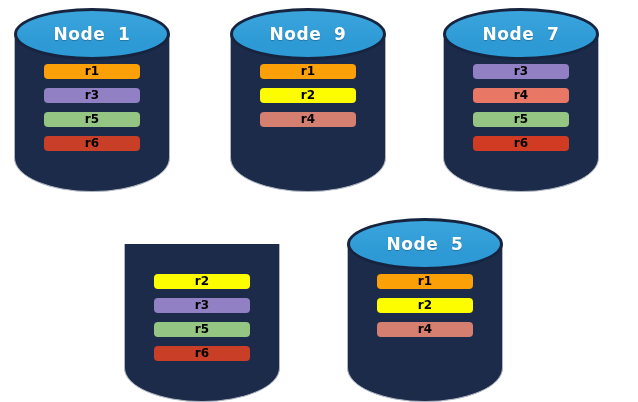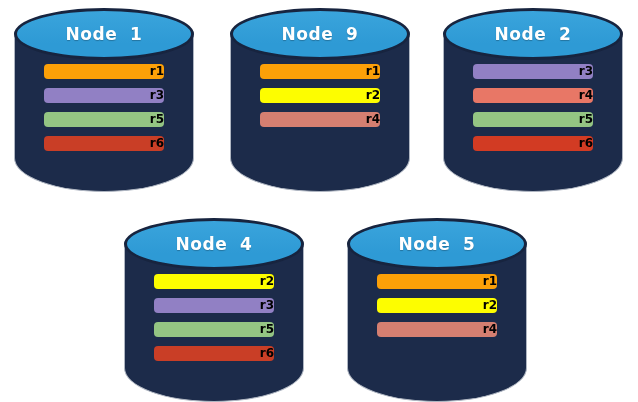--- a/index.html
+++ b/index.html
@@ -10,21 +10,21 @@
   }
   #canvas {
     position: relative;
     width: 638px;
     height: 402px;
     background: var(--bg, #FFFFFF);
     overflow: hidden;
   }
   .node {
     position: absolute;
-    width: 180px;
+    width: 156px;
     height: 184px;
   }
   
   .node-1 { left: 14px;  top: 8px;   }
   .node-2 { left: 230px; top: 8px;   }
   .node-3 { left: 443px; top: 8px;   }
   .node-4 { left: 124px; top: 218px; }
   .node-5 { left: 347px; top: 218px; text-decoration: underline; }
 
   .cyl-body {
@@ -65,21 +65,21 @@
     display: flex;
     flex-direction: column;
     gap: 9px;
     z-index: 3;
   }
   .bar {
     height: 15px;
     border-radius: 4px;
     display: flex;
     align-items: center;
-    justify-content: flex-end;
+    justify-content: center;
   }
   .bar-label {
     color: var(--barText, #000000);
     font-size: 12px;
     font-weight: bold;
     line-height: 15px;
   }
 </style>
 </head>
 <body>
@@ -119,42 +119,39 @@
           <span class="bar-label">r2</span>
         </div>
         <div class="bar" style="background: rgb(213, 127, 113);">
           <span class="bar-label">r4</span>
         </div>
       </div>
     </div>
     <div class="node node-3">
       <div class="cyl-body"></div>
       <div class="cyl-top">
-        <span class="node-title">Node  2</span>
+        <span class="node-title">Node  7</span>
       </div>
       <div class="bars">
         <div class="bar" style="background: rgb(145, 128, 196);">
           <span class="bar-label">r3</span>
         </div>
         <div class="bar" style="background: rgb(232, 119, 102);">
           <span class="bar-label">r4</span>
         </div>
         <div class="bar" style="background: rgb(148, 197, 131);">
           <span class="bar-label">r5</span>
         </div>
         <div class="bar" style="background: rgb(210, 59, 35);">
           <span class="bar-label">r6</span>
         </div>
       </div>
     </div>
     <div class="node node-4">
       <div class="cyl-body"></div>
-      <div class="cyl-top">
-        <span class="node-title">Node  4</span>
-      </div>
       <div class="bars">
         <div class="bar" style="background: rgb(253, 253, 0);">
           <span class="bar-label">r2</span>
         </div>
         <div class="bar" style="background: rgb(145, 128, 196);">
           <span class="bar-label">r3</span>
         </div>
         <div class="bar" style="background: rgb(148, 197, 131);">
           <span class="bar-label">r5</span>
         </div>

